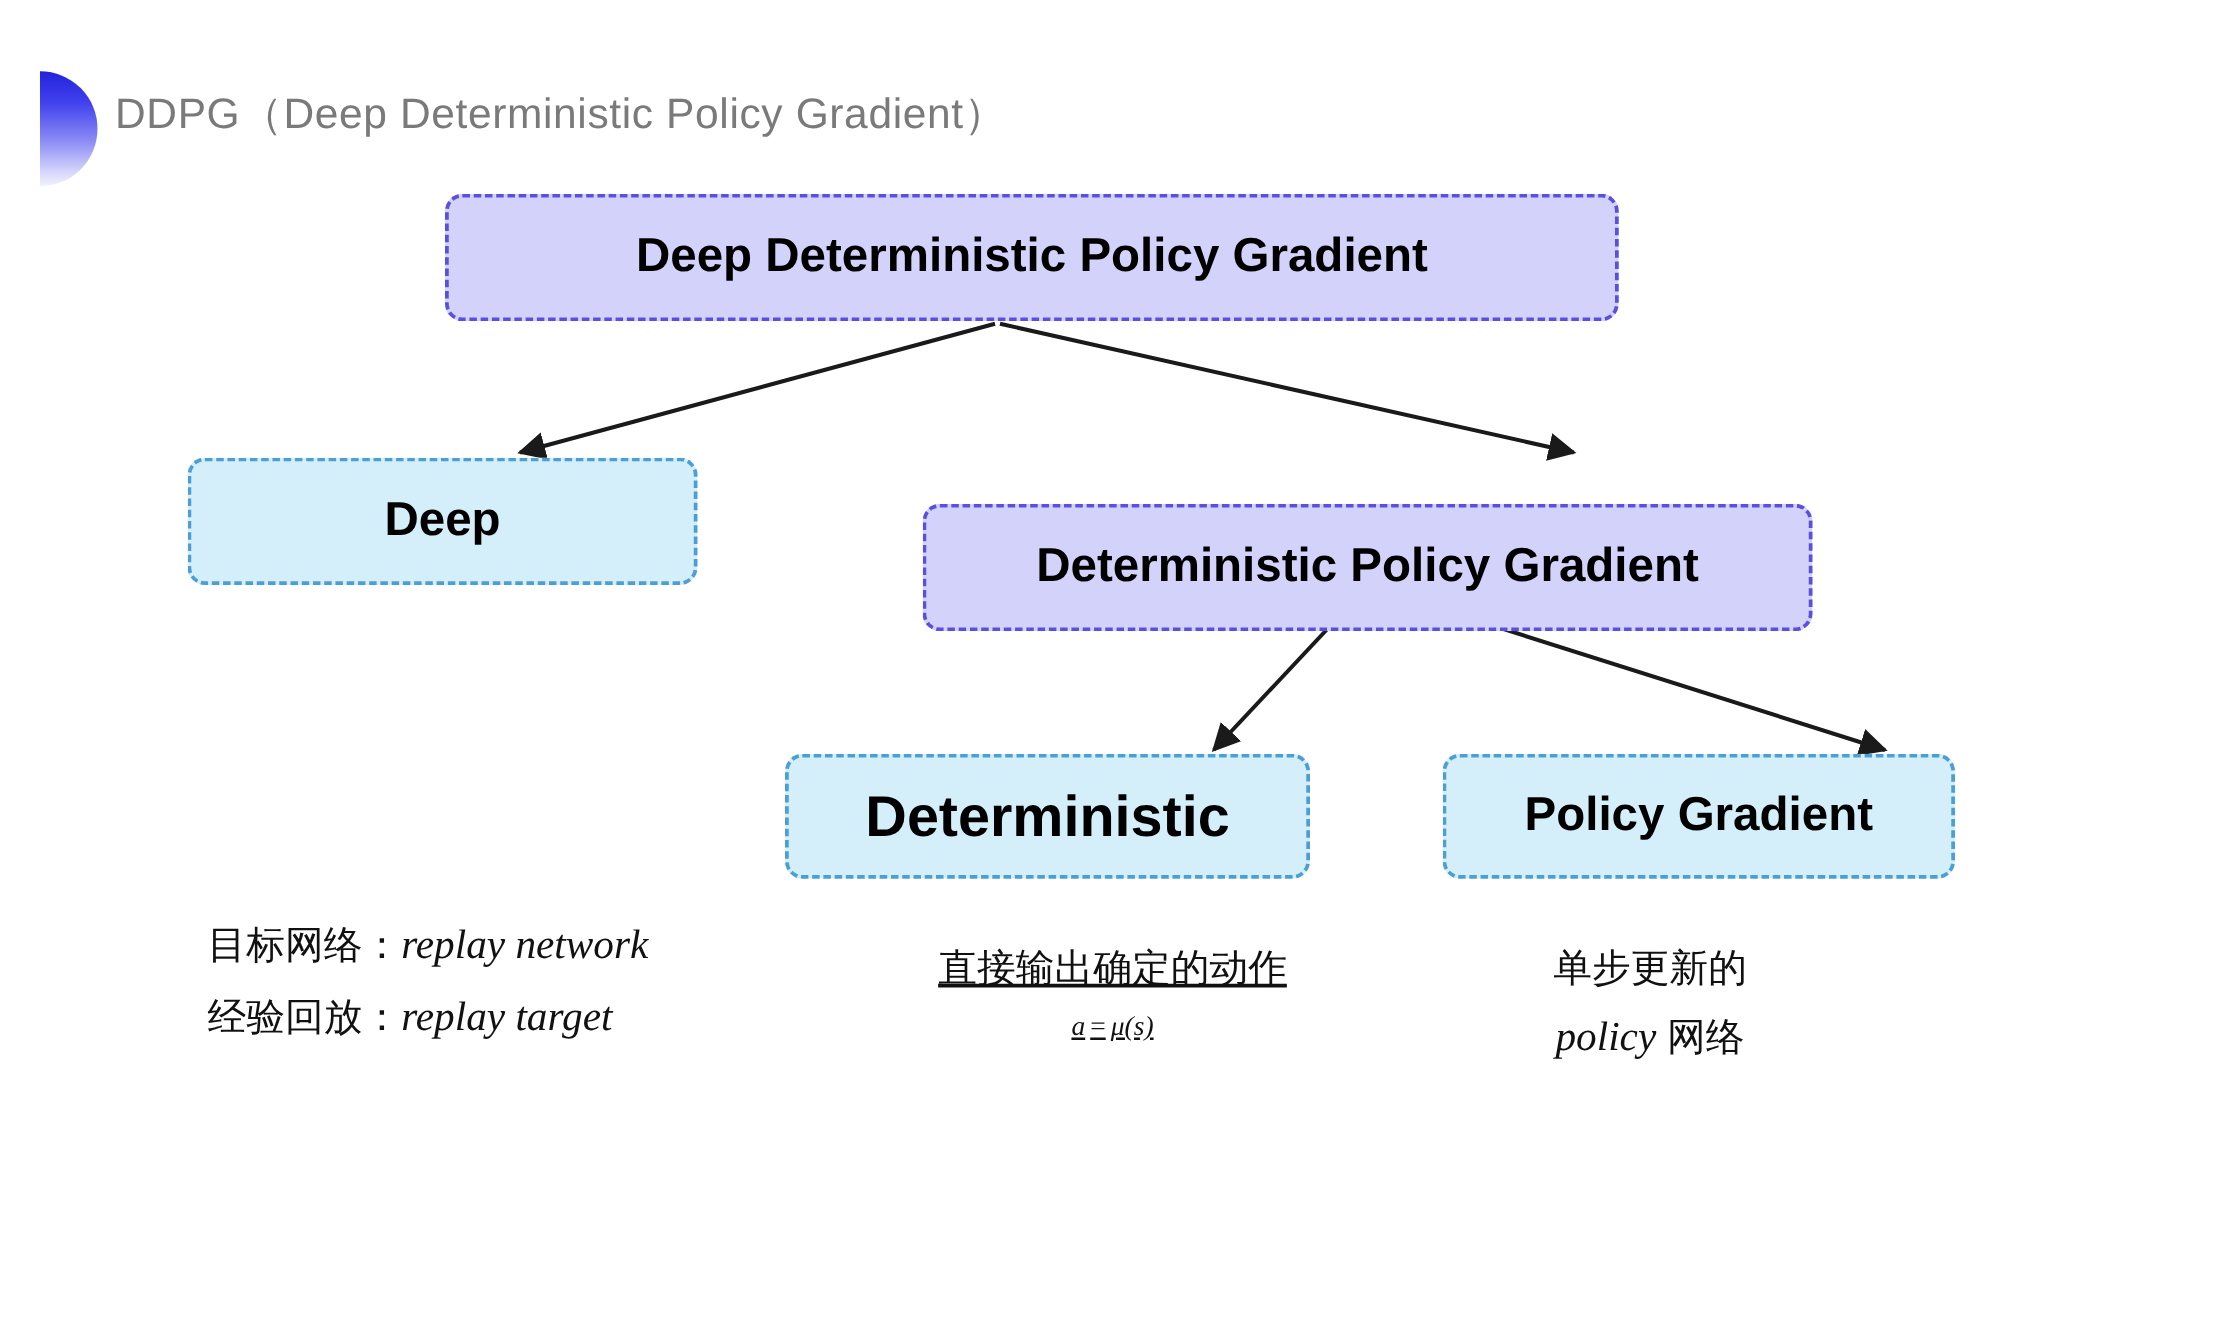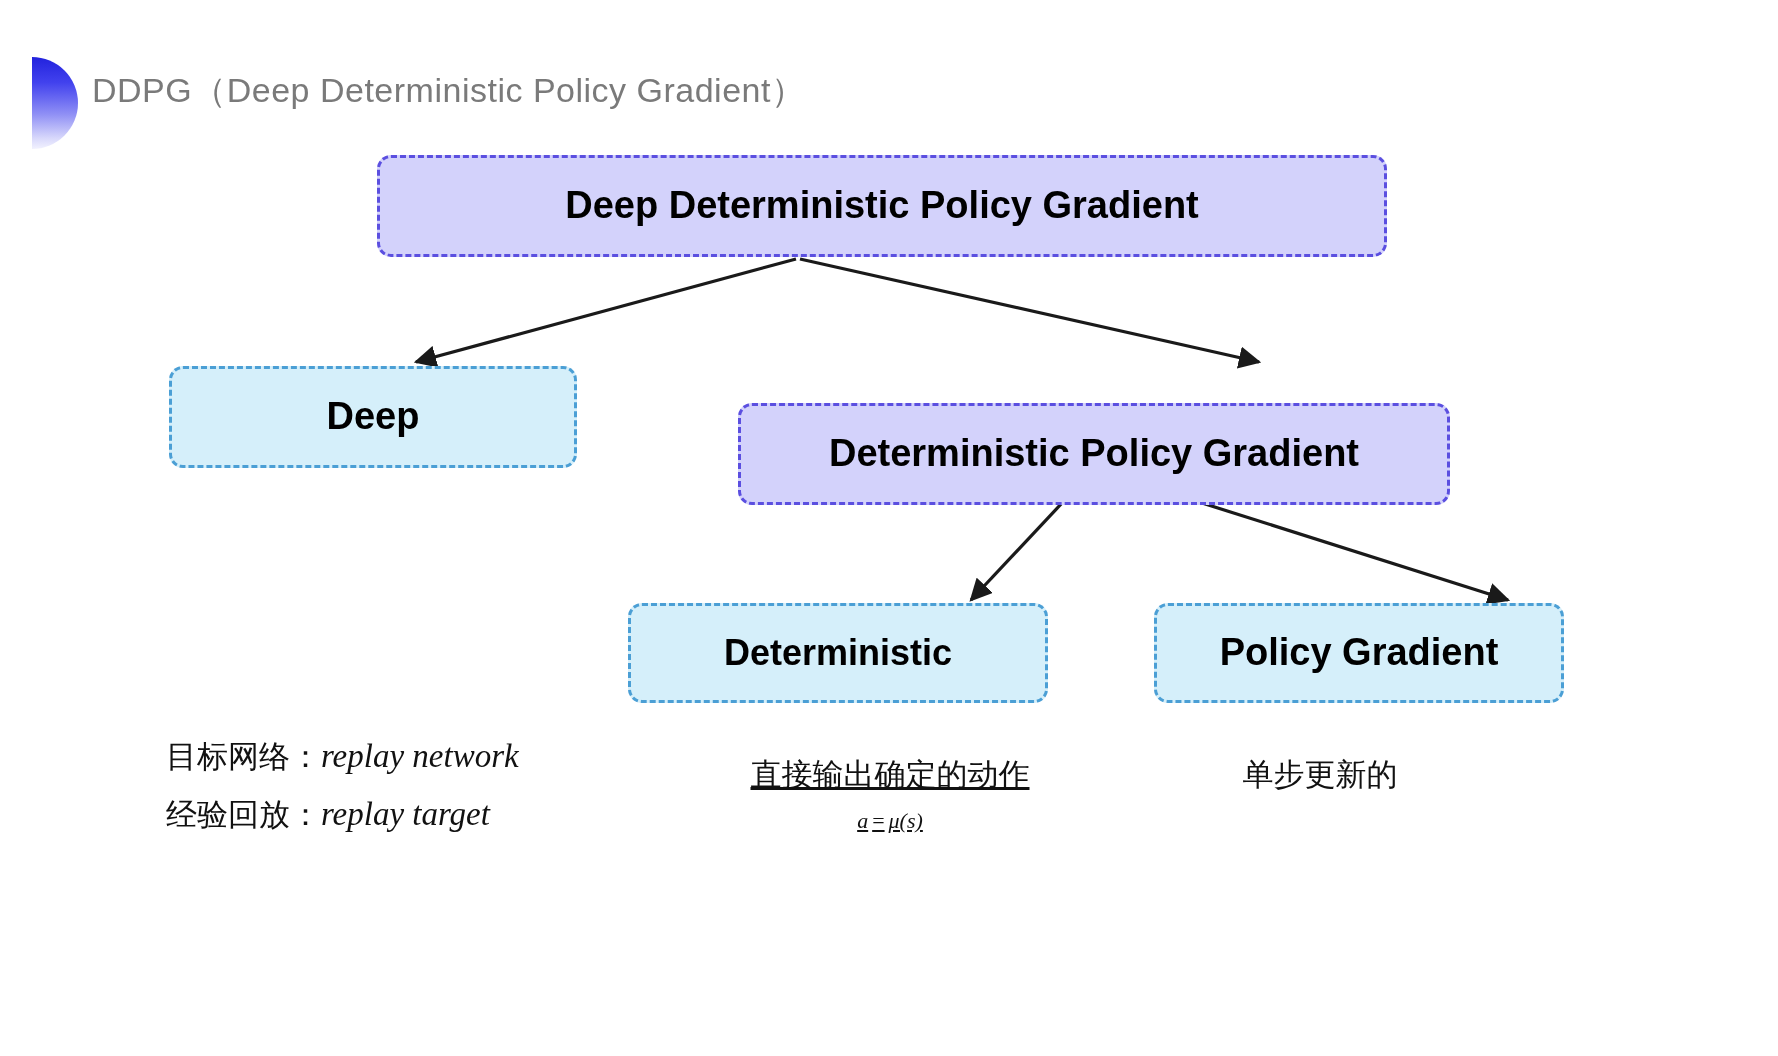--- a/index.html
+++ b/index.html
@@ -69,24 +69,24 @@
   }
   .node.purple {
     background: #d3d2fb;
     border: 3px dashed #5b4fe0;
   }
   .node.cyan {
     background: #d5effa;
     border: 3px dashed #4b9fd5;
   }
 
-  #node-root   { left: 377px;  top: 155px; width: 1010px;  height: 102px; font-size: 38px; }
-  #node-deep   { left: 150px;  top: 366px; width: 408px;  height: 102px; font-size: 38px; margin-left: 19px; }
+  #node-root   { left: 356px;  top: 155px; width: 939px;  height: 102px; font-size: 38px; }
+  #node-deep   { left: 150px;  top: 366px; width: 408px;  height: 102px; font-size: 38px; }
   #node-dpg    { left: 738px;  top: 366px; width: 712px;  height: 102px; font-size: 38px; margin-top: 37px; }
-  #node-det    { left: 628px;  top: 603px; width: 420px;  height: 100px; font-size: 36px; }
+  #node-det    { left: 628px;  top: 603px; width: 420px;  height: 100px; font-size: 46px; }
   #node-pg     { left: 1154px; top: 603px; width: 410px;  height: 100px; font-size: 38px; }
 
   
   #arrows {
     position: absolute;
     left: 0; top: 0;
     width: 1778px;
     height: 1056px;
     pointer-events: none;
   }
@@ -161,17 +161,18 @@
     <span class="ln l3"><span>经验回放：</span><span class="ital">replay target</span></span>
   </div>
 
   <div id="annot-det" class="annot center-col">
     <span class="ln">直接输出确定的动作</span>
     <span class="ln math"><span>a</span><span class="op">=</span><span>μ(s)</span></span>
   </div>
 
   <div id="annot-pg" class="annot center-col">
     <span class="ln">单步更新的</span>
+    <span class="ln"><span class="ital">policy</span><span> 网络</span></span>
   </div>
 
   <div class="edge-left"></div>
   <div class="edge-bottom"></div>
 </div>
 
 </body></html>

